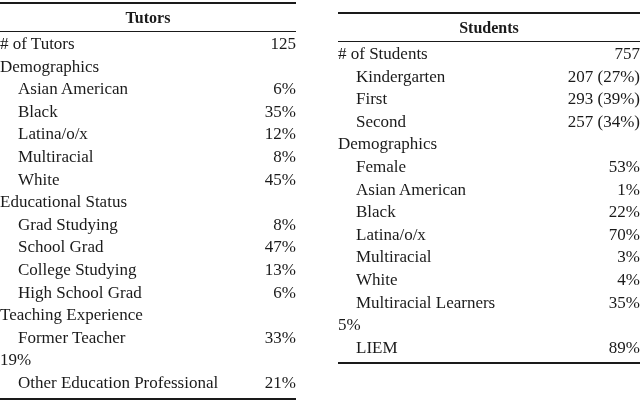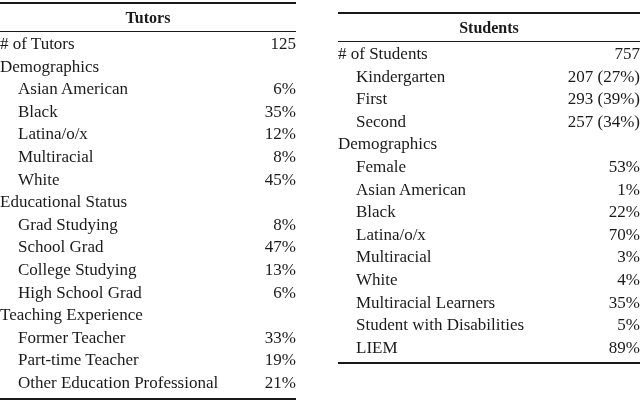--- a/index.html
+++ b/index.html
@@ -84,21 +84,20 @@
       </div>
       <div class="row">
         <span class="lbl">Teaching Experience</span>
         <span class="val"></span>
       </div>
       <div class="row sub">
         <span class="lbl">Former Teacher</span>
         <span class="val">33%</span>
       </div>
       <div class="row sub">
-        <span class="lbl">Part-time Teacher</span>
         <span class="val">19%</span>
       </div>
       <div class="row sub">
         <span class="lbl">Other Education Professional</span>
         <span class="val">21%</span>
       </div>
     </div>
   <div class="rule-thick"></div>
 </div>
 
@@ -149,21 +148,20 @@
       </div>
       <div class="row sub">
         <span class="lbl">White</span>
         <span class="val">4%</span>
       </div>
       <div class="row sub">
         <span class="lbl">Multiracial Learners</span>
         <span class="val">35%</span>
       </div>
       <div class="row sub">
-        <span class="lbl">Student with Disabilities</span>
         <span class="val">5%</span>
       </div>
       <div class="row sub">
         <span class="lbl">LIEM</span>
         <span class="val">89%</span>
       </div>
     </div>
   <div class="rule-thick"></div>
 </div>
 

